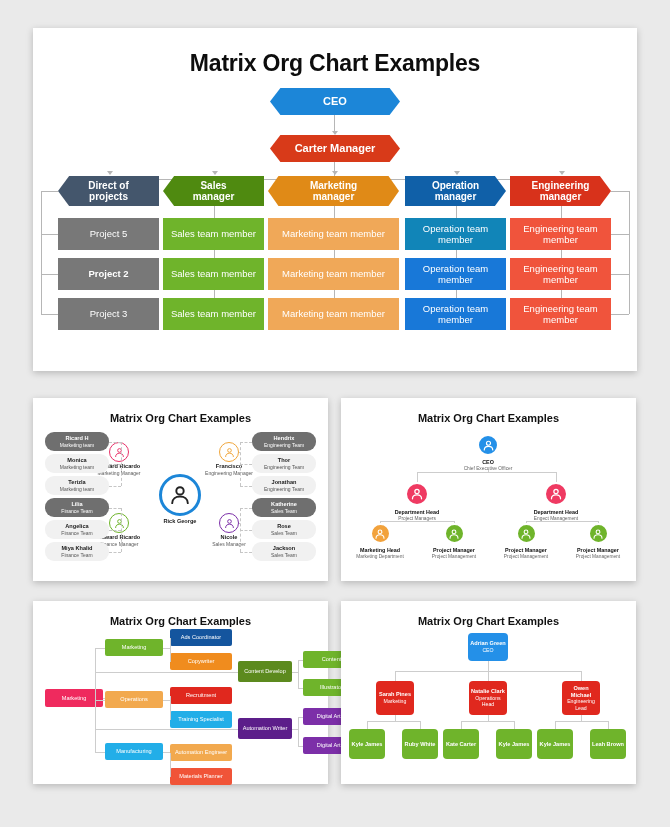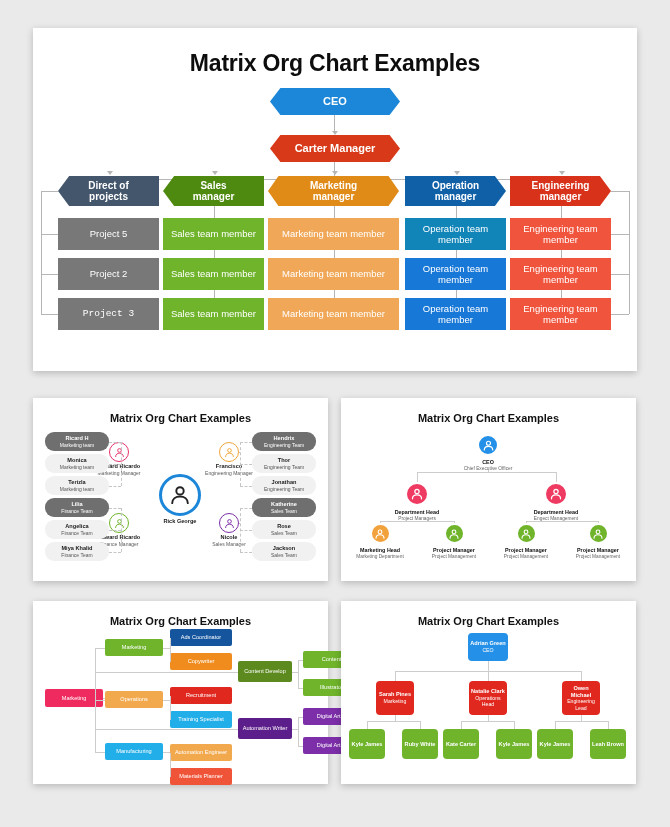--- a/index.html
+++ b/index.html
@@ -196,39 +196,39 @@
           <span style="padding: 0px 4px;">Marketing team member</span>
         </div>
         <div class="cell" style="left: 372px; top: 190px; width: 101px; height: 32px; background: rgb(17, 133, 184);">
           <span style="padding: 0px 4px;">Operation team member</span>
         </div>
         <div class="cell" style="left: 477px; top: 190px; width: 101px; height: 32px; background: rgb(240, 84, 60);">
           <span style="padding: 0px 4px;">Engineering team member</span>
         </div>
         <div class="connector conn-h" style="left: 8px; top: 246px; width: 17px;"></div>
         <div class="connector conn-h" style="left: 578px; top: 246px; width: 18px;"></div>
-        <div class="cell" style="left: 25px; top: 230px; width: 101px; height: 32px; background: rgb(120, 120, 120);">
+        <div class="cell" style="left: 25px; top: 230px; width: 101px; height: 32px; background: rgb(120, 120, 120); font-weight: bold;">
           <span style="padding: 0px 4px;">Project 2</span>
         </div>
         <div class="cell" style="left: 130px; top: 230px; width: 101px; height: 32px; background: rgb(111, 180, 43);">
           <span style="padding: 0px 4px;">Sales team member</span>
         </div>
         <div class="cell" style="left: 235px; top: 230px; width: 131px; height: 32px; background: rgb(240, 168, 88);">
           <span style="padding: 0px 4px;">Marketing team member</span>
         </div>
         <div class="cell" style="left: 372px; top: 230px; width: 101px; height: 32px; background: rgb(24, 120, 216);">
           <span style="padding: 0px 4px;">Operation team member</span>
         </div>
         <div class="cell" style="left: 477px; top: 230px; width: 101px; height: 32px; background: rgb(240, 84, 60);">
           <span style="padding: 0px 4px;">Engineering team member</span>
         </div>
         <div class="connector conn-h" style="left: 8px; top: 286px; width: 17px;"></div>
         <div class="connector conn-h" style="left: 578px; top: 286px; width: 18px;"></div>
         <div class="cell" style="left: 25px; top: 270px; width: 101px; height: 32px; background: rgb(120, 120, 120);">
-          <span style="padding: 0px 4px; font-family: Liberation Mono, monospace;">Project 3</span>
+          <span style="padding: 0px 4px;">Project 3</span>
         </div>
         <div class="cell" style="left: 130px; top: 270px; width: 101px; height: 32px; background: rgb(111, 180, 43);">
           <span style="padding: 0px 4px;">Sales team member</span>
         </div>
         <div class="cell" style="left: 235px; top: 270px; width: 131px; height: 32px; background: rgb(240, 168, 88);">
           <span style="padding: 0px 4px;">Marketing team member</span>
         </div>
         <div class="cell" style="left: 372px; top: 270px; width: 101px; height: 32px; background: rgb(24, 120, 216);">
           <span style="padding: 0px 4px;">Operation team member</span>
         </div>

